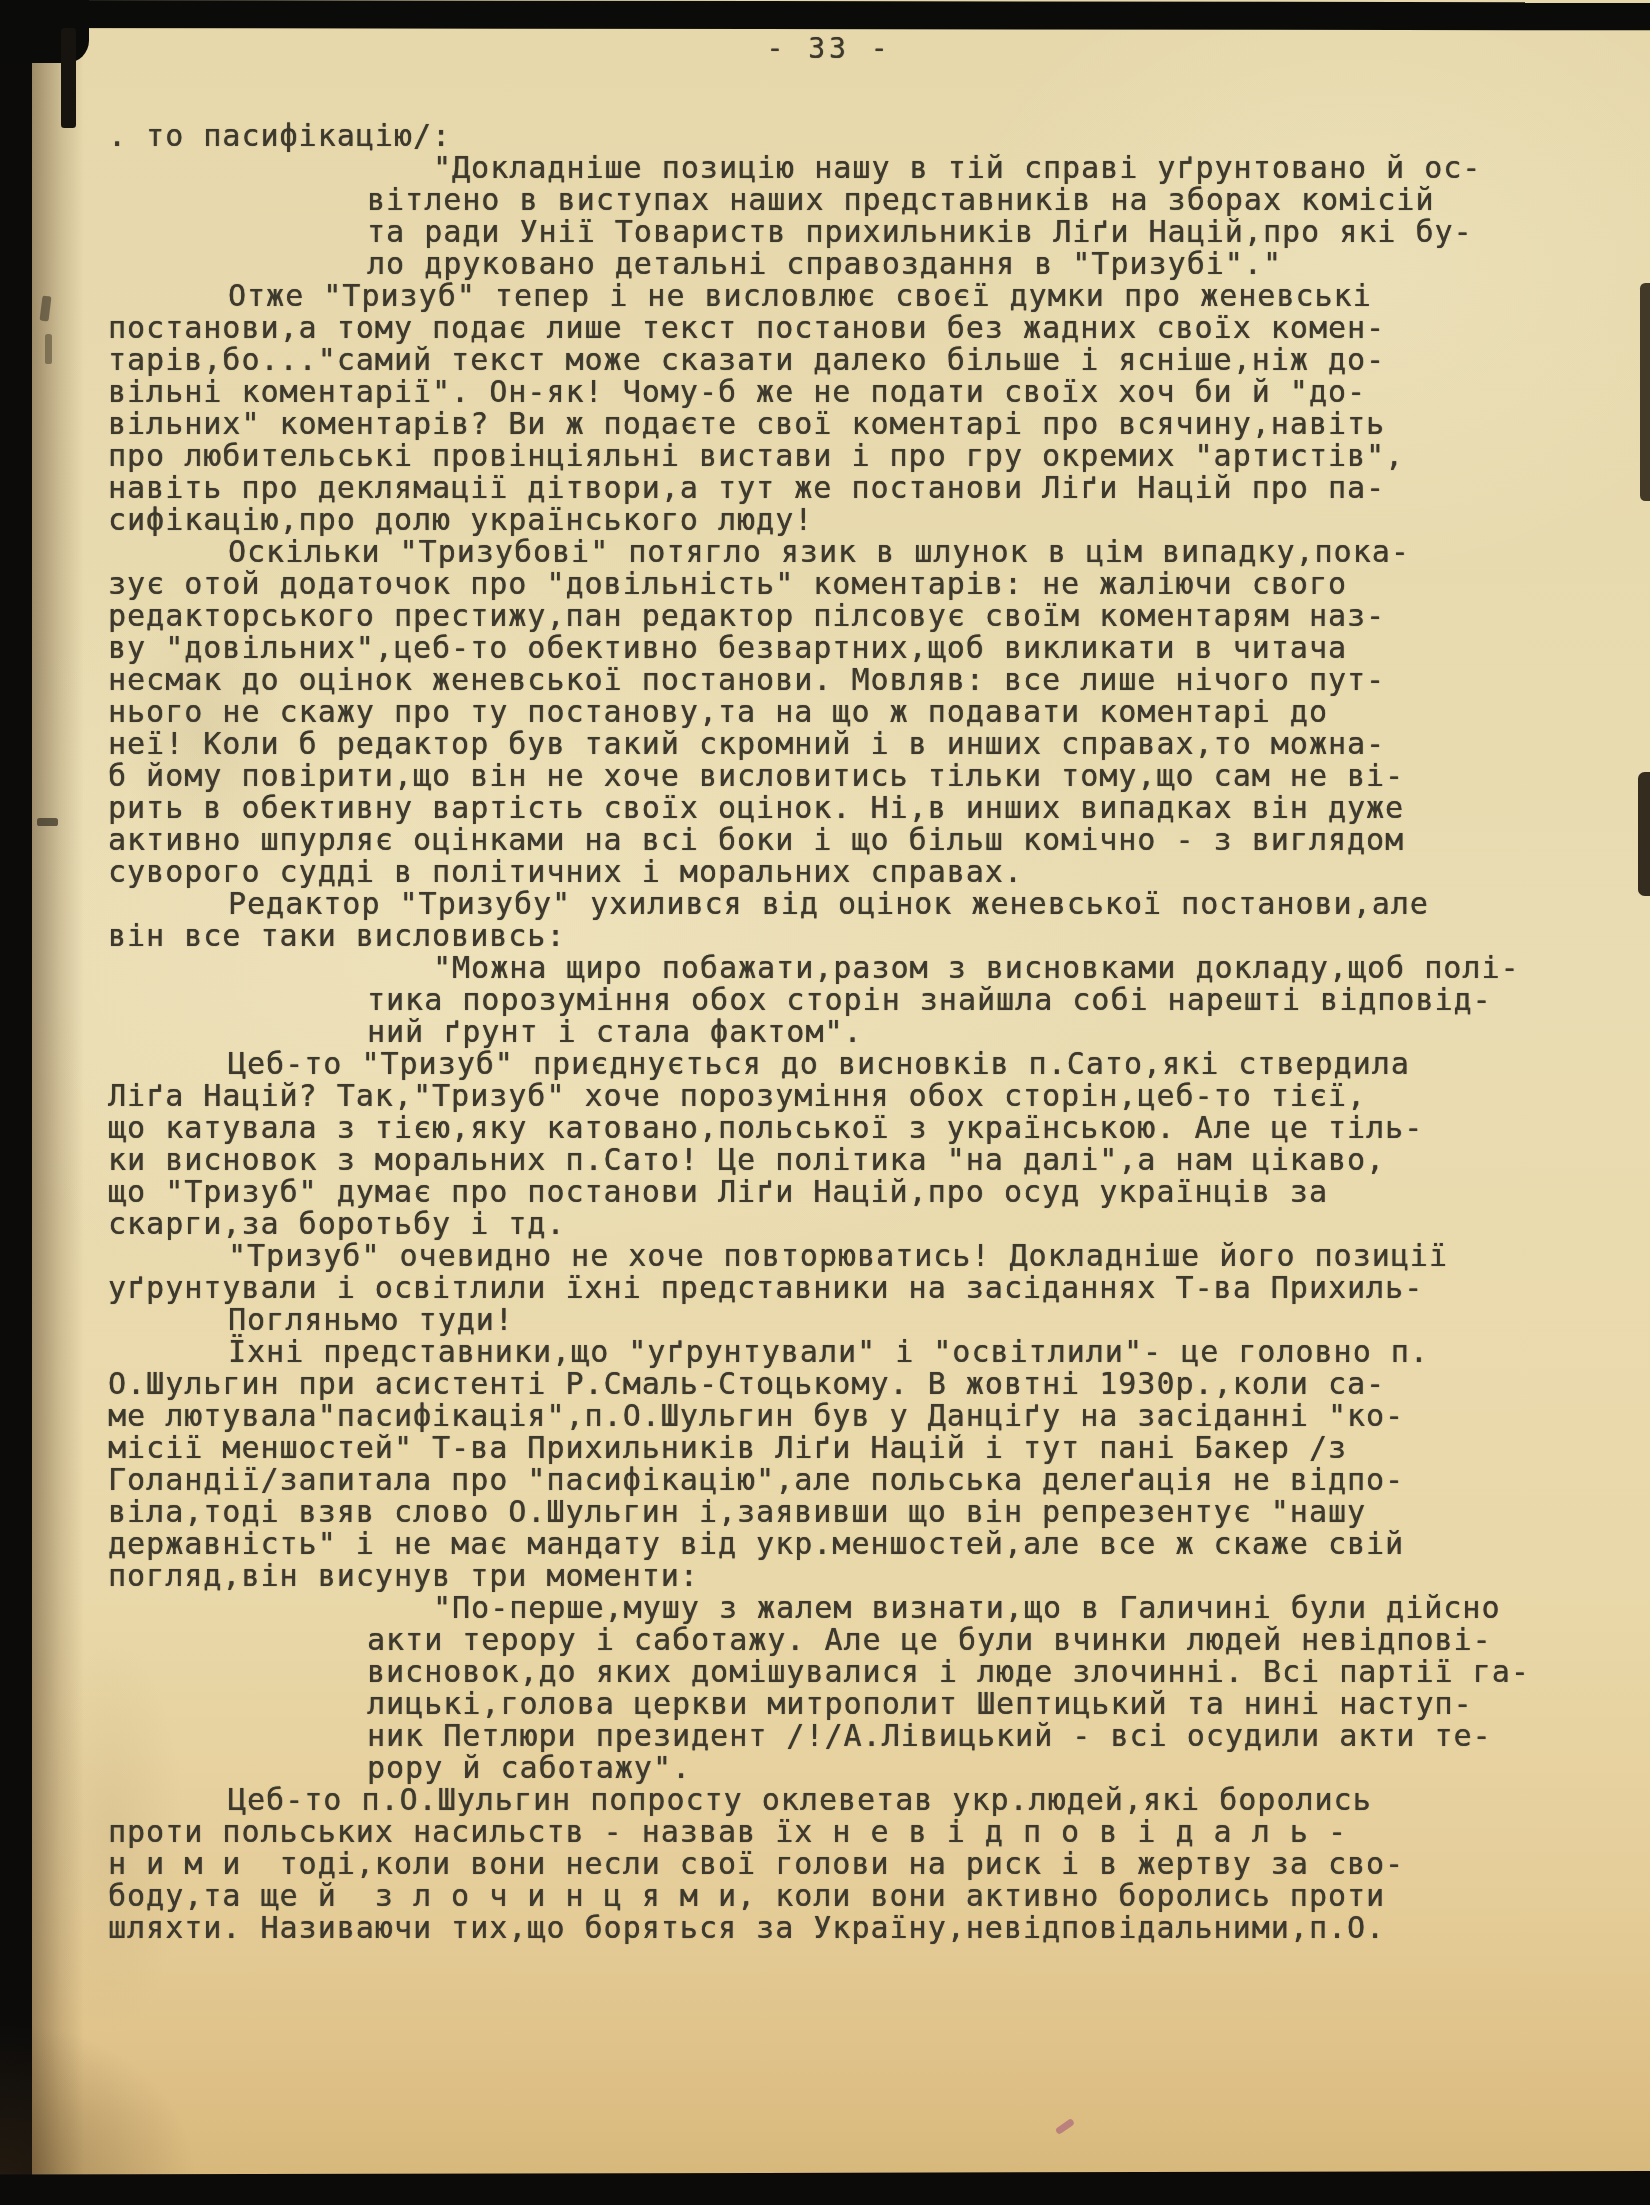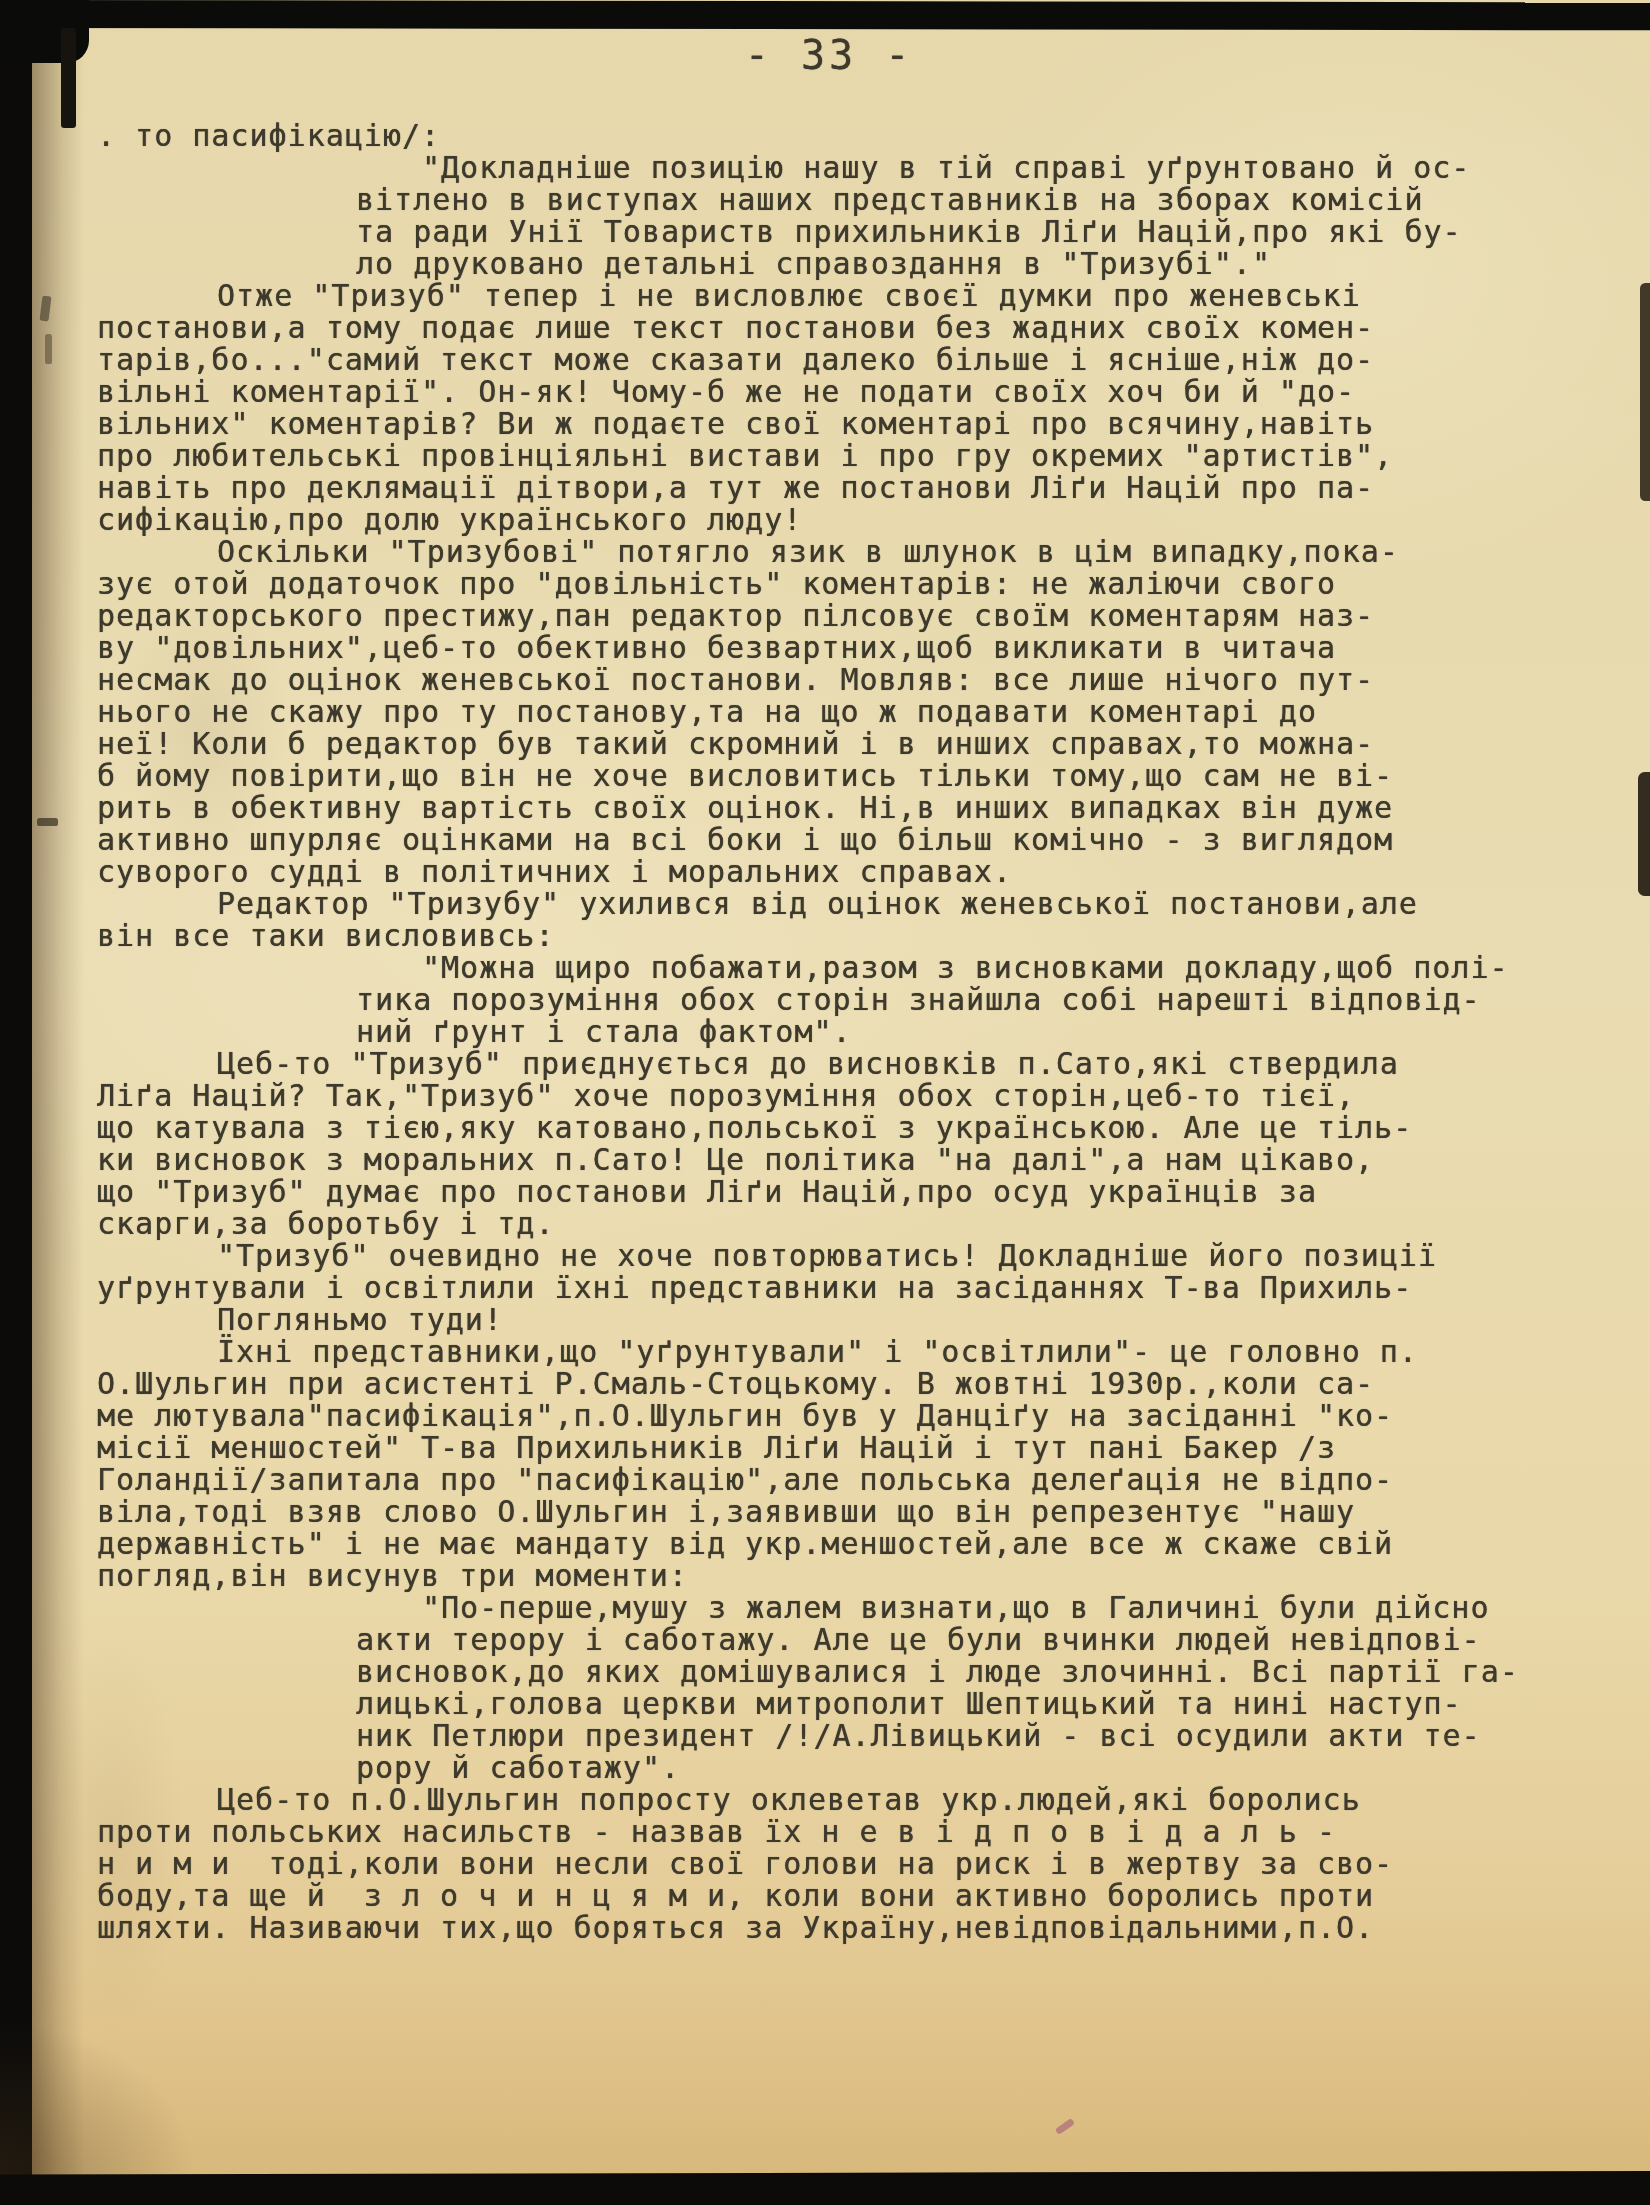--- a/index.html
+++ b/index.html
@@ -22,29 +22,29 @@
   .page-number, .line {
     color: #3d392c;
     text-shadow: 0 0 0.9px rgba(61,57,44,0.78), 0.4px 0.4px 0.4px rgba(61,57,44,0.35);
   }
   .page-number {
     position: absolute;
     top: 32px;
     left: 12px;
     right: 40px;
     text-align: center;
-    font-size: 40px;
+    font-size: 28px;
     letter-spacing: 4px;
     white-space: pre;
     margin-left: 35px;
   }
   .text-body {
     position: absolute;
     top: 120px;
-    left: 97px;
+    left: 108px;
     width: 1427px;
   }
   .line {
     white-space: pre;
     font-size: 30px;
     line-height: 32px;
     letter-spacing: 1px;
   }
   .line.m  { padding-left: 0; }
   .line.i  { padding-left: 120px; }

